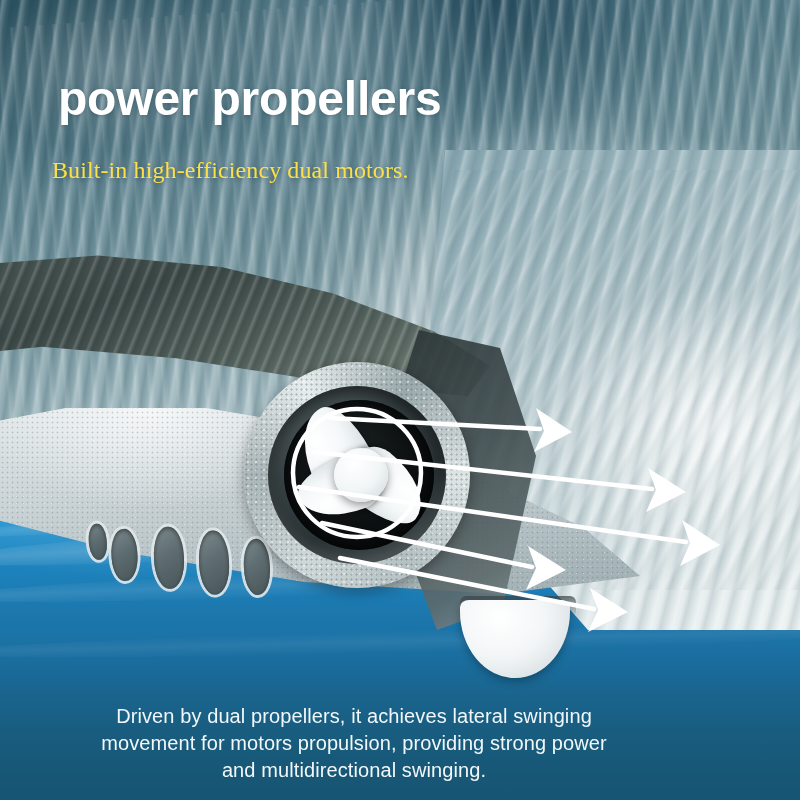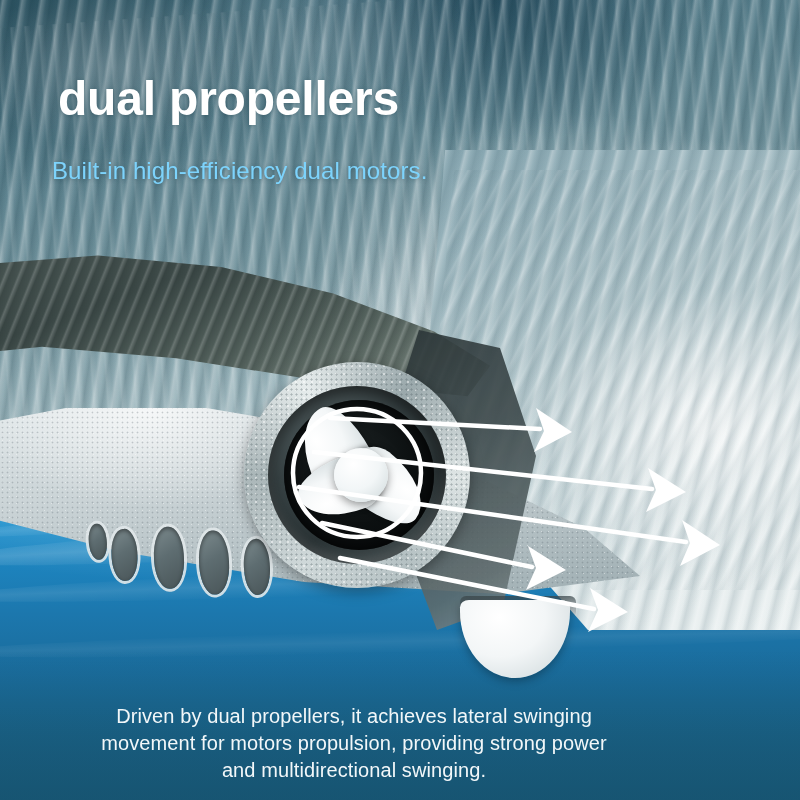--- a/index.html
+++ b/index.html
@@ -243,24 +243,25 @@
   
   .headline {
     position:absolute; left:58px; top:74px;
     font-size:48px; font-weight:bold; color:#ffffff;
     letter-spacing:-.2px; line-height:1.05;
     text-shadow:0 1px 4px rgba(30,60,72,.35);
     white-space:nowrap;
   }
   .subhead {
     position:absolute; left:52px; top:157px;
-    font-size:24px; font-weight:400; color:#7dd3fc;
+    font-size:24px; font-weight:400; color:#fde047;
     letter-spacing:.1px;
     text-shadow:0 1px 4px rgba(30,60,72,.45);
     white-space:nowrap;
+    font-family:Liberation Serif, serif;
   }
   .caption {
     position:absolute; left:34px; top:703px;
     width:640px;
     font-size:20px; font-weight:400; color:#f2f7f9;
     line-height:27px; letter-spacing:.1px;
   }
   .caption span { display:block; white-space:nowrap;text-align:center; }
 </style>
 </head>
@@ -330,21 +331,21 @@
     </g>
     <g fill="#ffffff">
       <polygon points="536,408 572,432 534,452 544,431"></polygon>
       <polygon points="648,468 686,492 646,512 656,490"></polygon>
       <polygon points="682,520 720,545 680,566 690,543"></polygon>
       <polygon points="528,546 566,570 526,590 536,568"></polygon>
       <polygon points="590,588 628,612 588,632 598,610"></polygon>
     </g>
   </svg>
 
-  <div class="headline">dual propellers</div>
+  <div class="headline">power propellers</div>
   <div class="subhead">Built-in high-efficiency dual motors.</div>
   <div class="caption">
     <span>Driven by dual propellers, it achieves lateral swinging</span>
     <span>movement for motors propulsion, providing strong power</span>
     <span>and multidirectional swinging.</span>
   </div>
 
 </div>
 
 </body></html>

